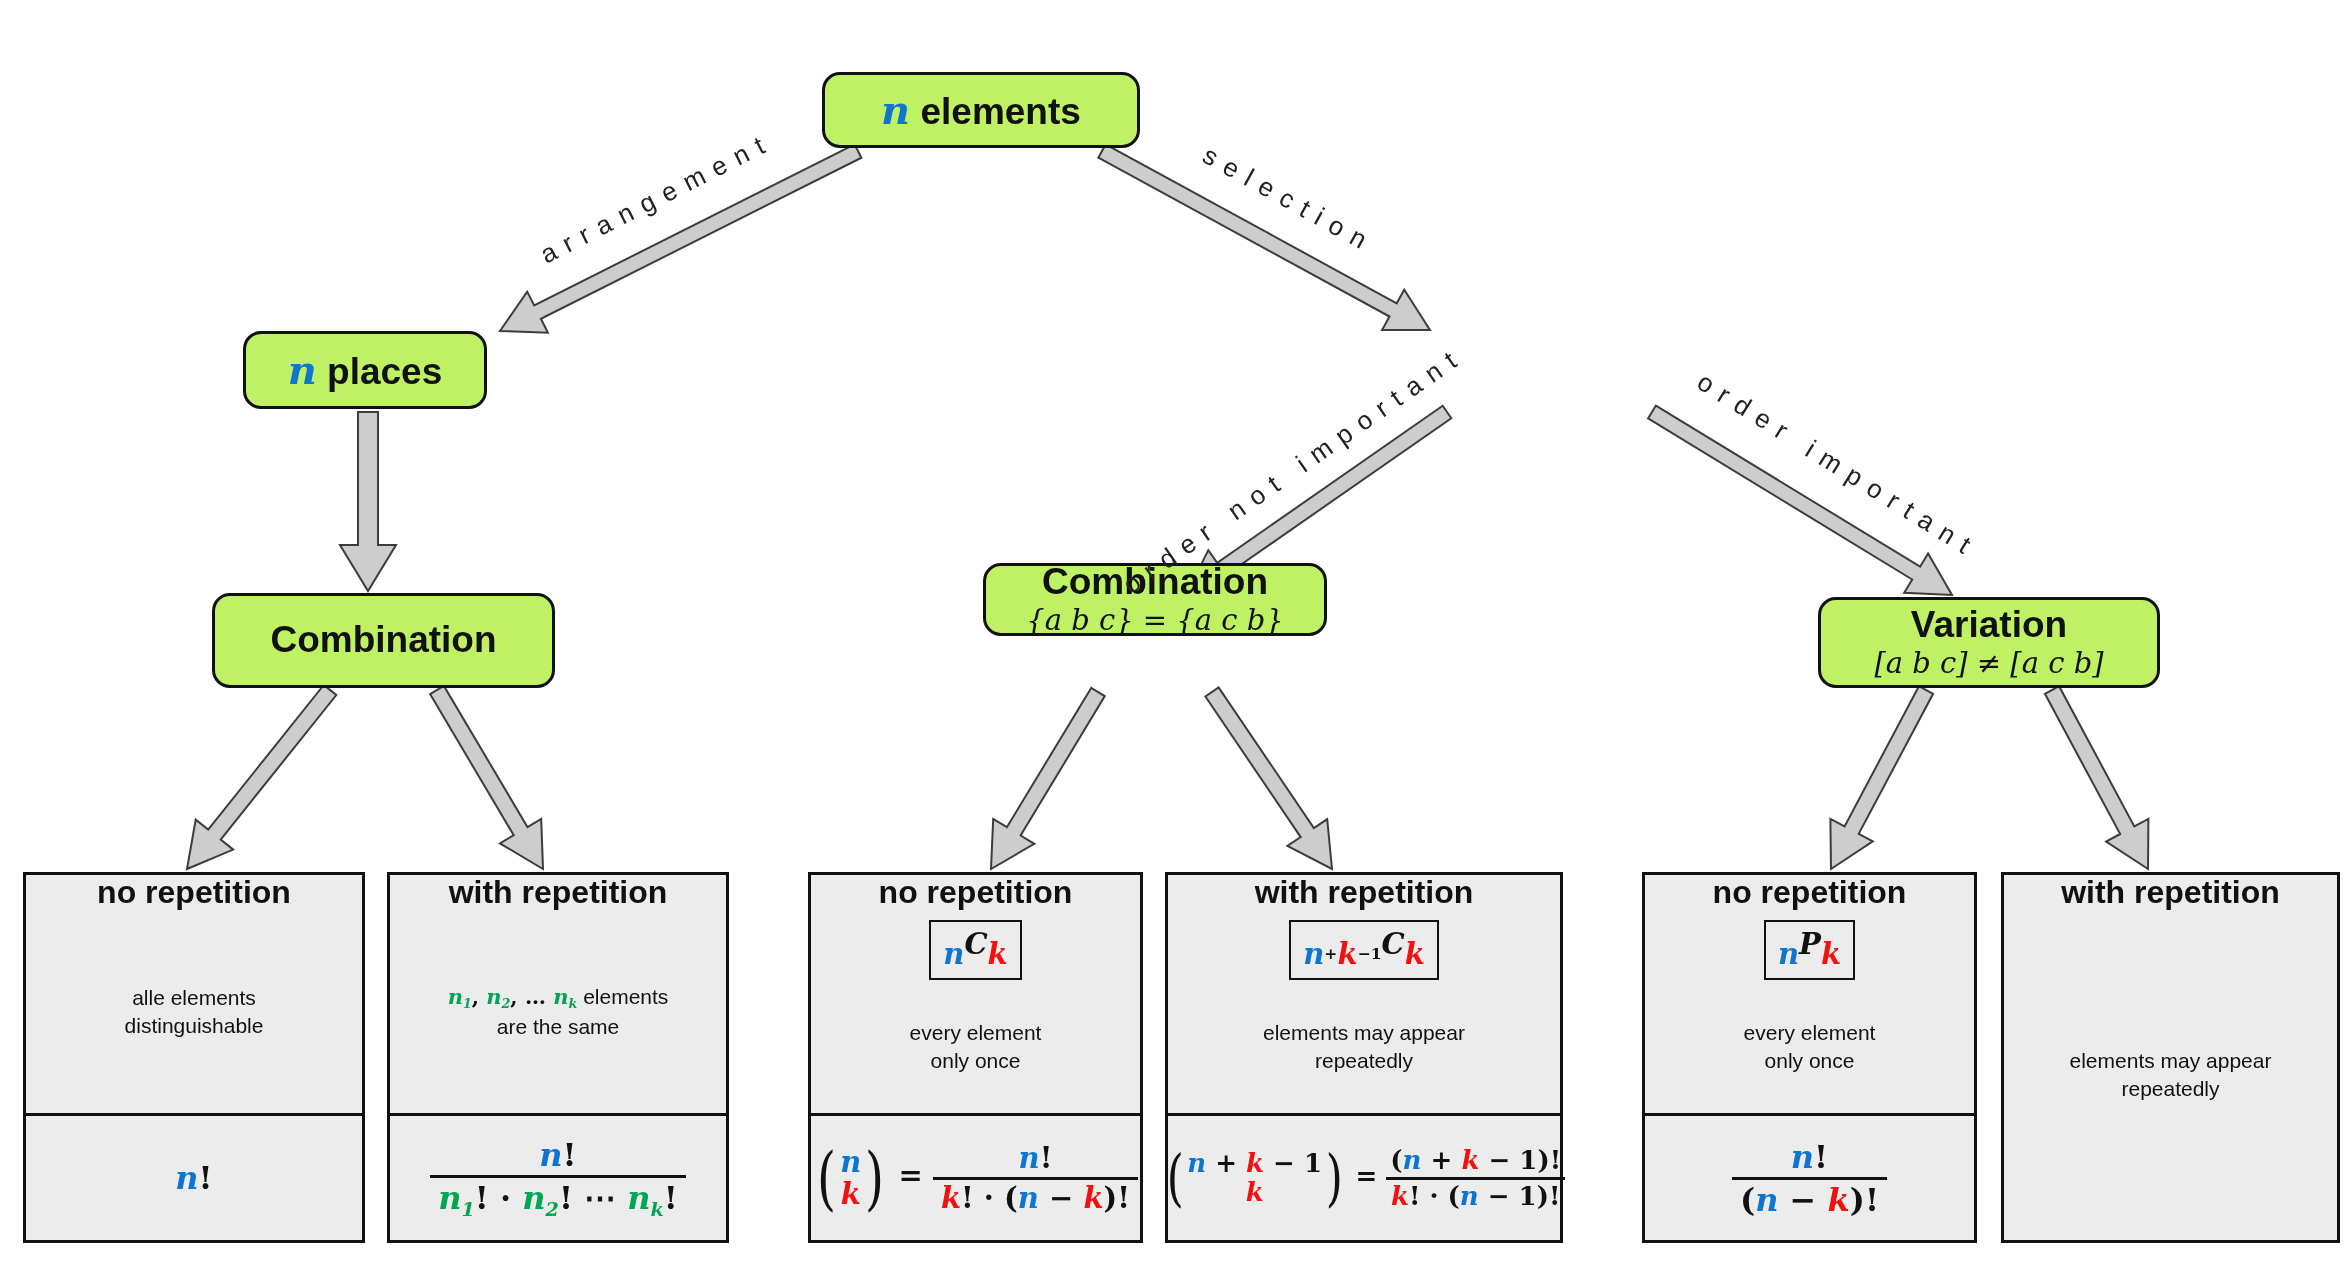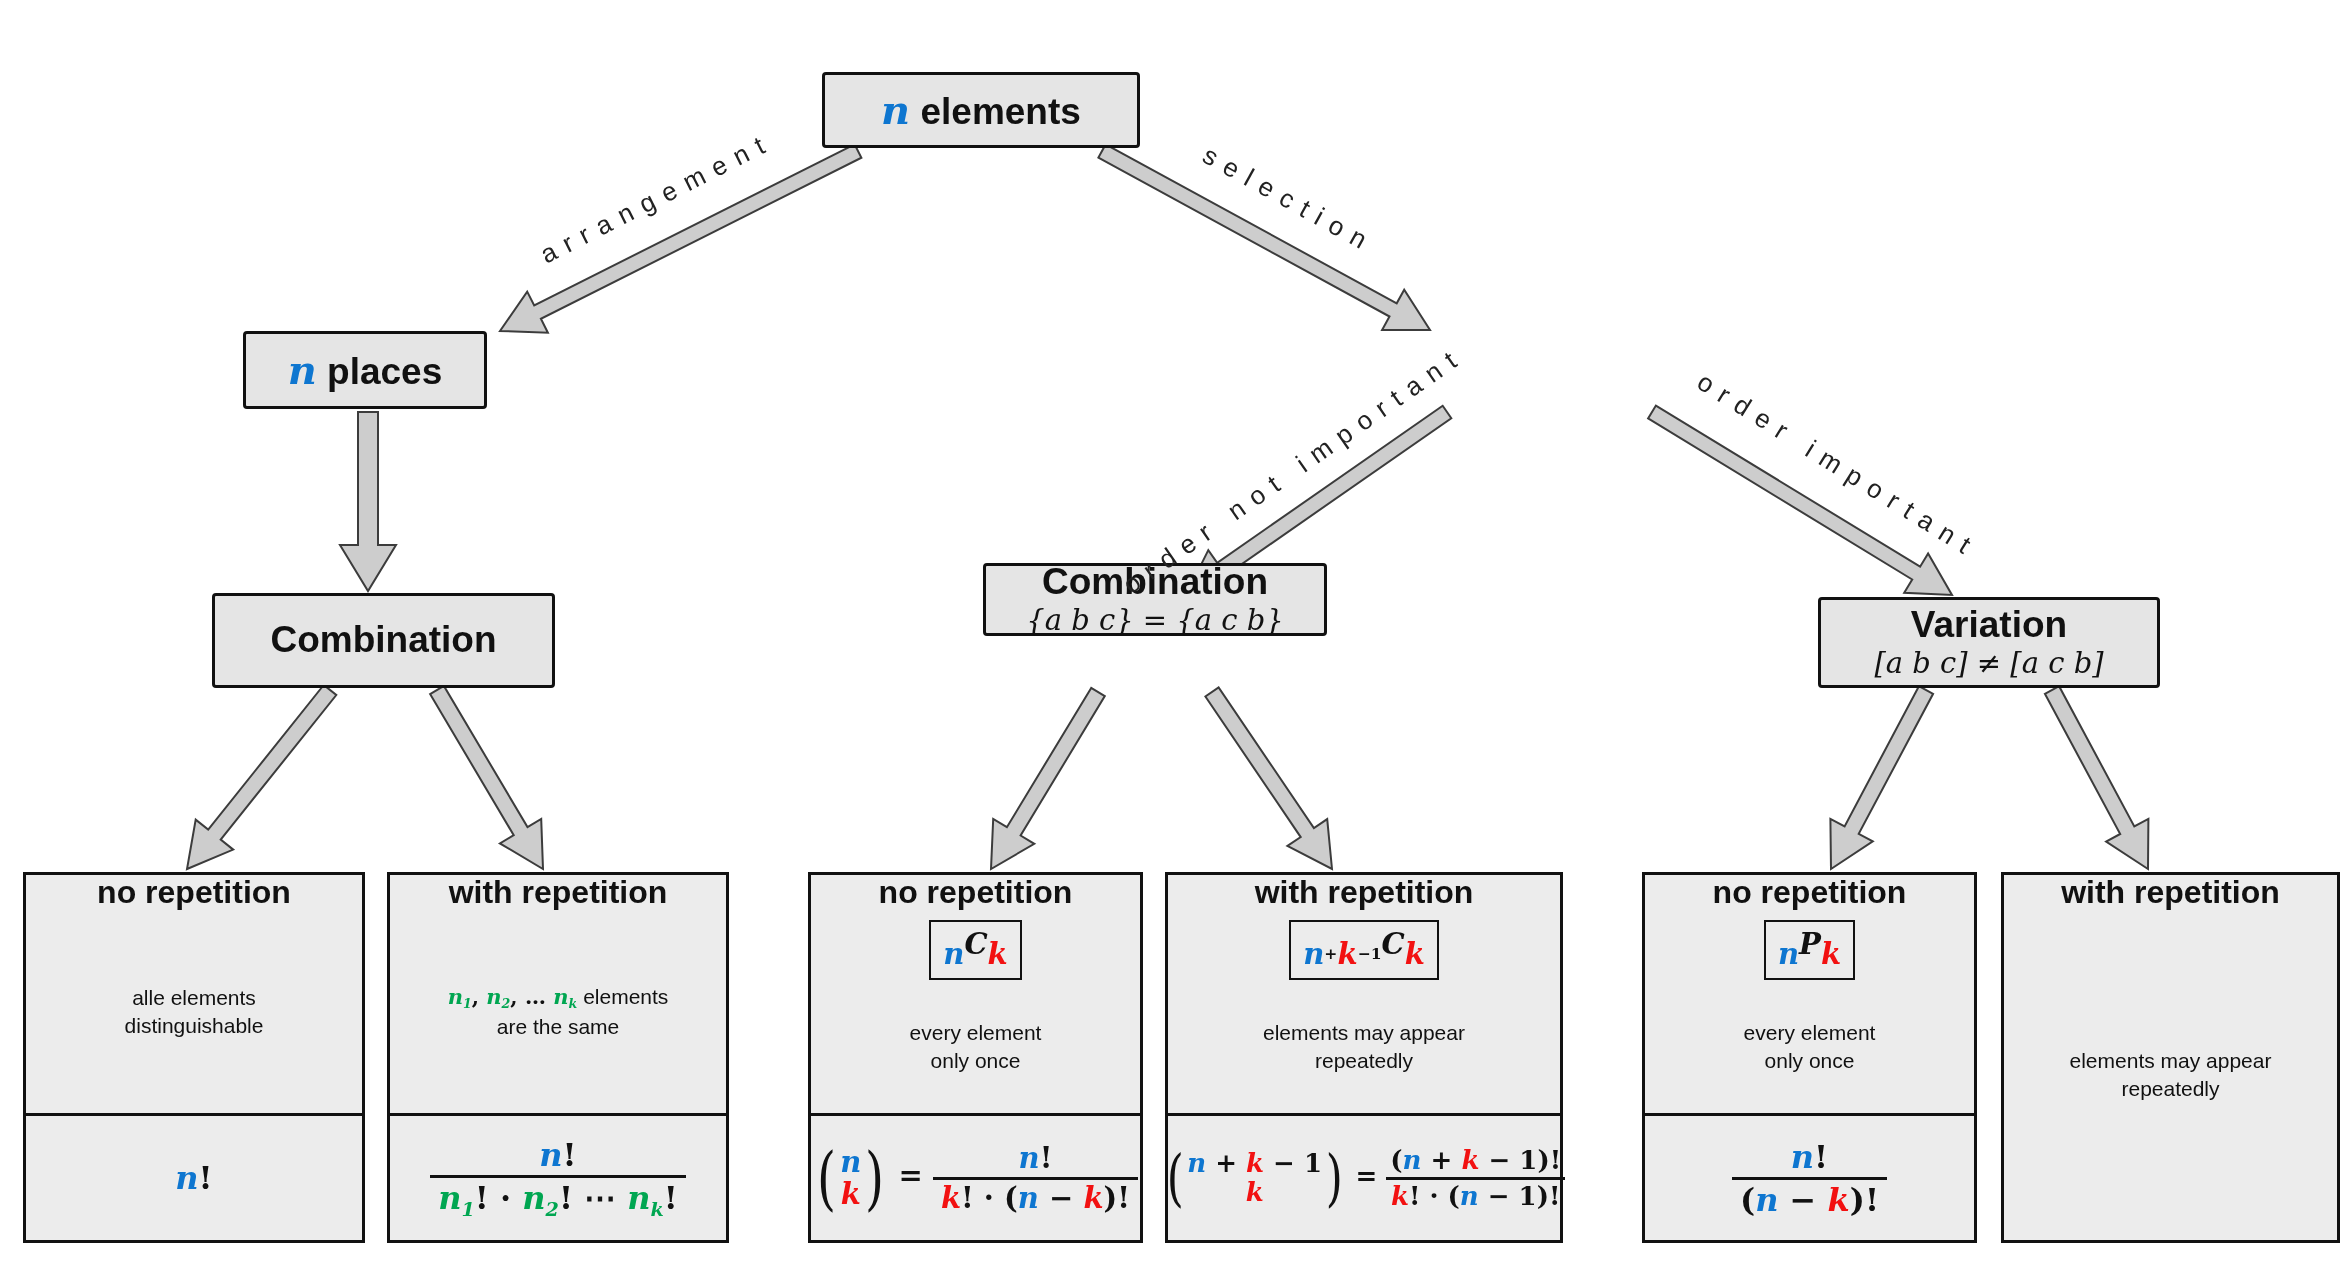--- a/index.html
+++ b/index.html
@@ -1,22 +1,22 @@
 <!DOCTYPE html>
 <html><head>
 <meta charset="utf-8">
 <style>
   html,body{margin:0;padding:0;background:#fff}
   #canvas{position:relative;width:2349px;height:1281px;background:#ffffff;
           font-family:"Liberation Sans",sans-serif;color:#111;overflow:hidden}
   #arrows{position:absolute;left:0;top:0}
 
   
-  .node{position:absolute;box-sizing:border-box;background:#e5e5e5;border:3px solid #111;
-        border-radius:4px;display:flex;flex-direction:column;align-items:center;
+  .node{position:absolute;box-sizing:border-box;background:#bef264;border:3px solid #111;
+        border-radius:18px;display:flex;flex-direction:column;align-items:center;
         justify-content:center;gap:2px;z-index:2}
   .node-title{font-size:37px;font-weight:700;white-space:nowrap;line-height:1.1}
   .node-title .mvar{font-size:1.08em}
   .node-sub{font-size:29px;white-space:nowrap;line-height:1.1}
 
   #node-root{left:822px;top:72px;width:318px;height:76px}
   #node-n-places{left:243px;top:331px;width:244px;height:78px}
   #node-k-places{left:1428px;top:332px;width:242px;height:78px}
   #node-permutation{left:212px;top:593px;width:343px;height:95px}
   #node-combination{left:983px;top:563px;width:344px;height:73px}

